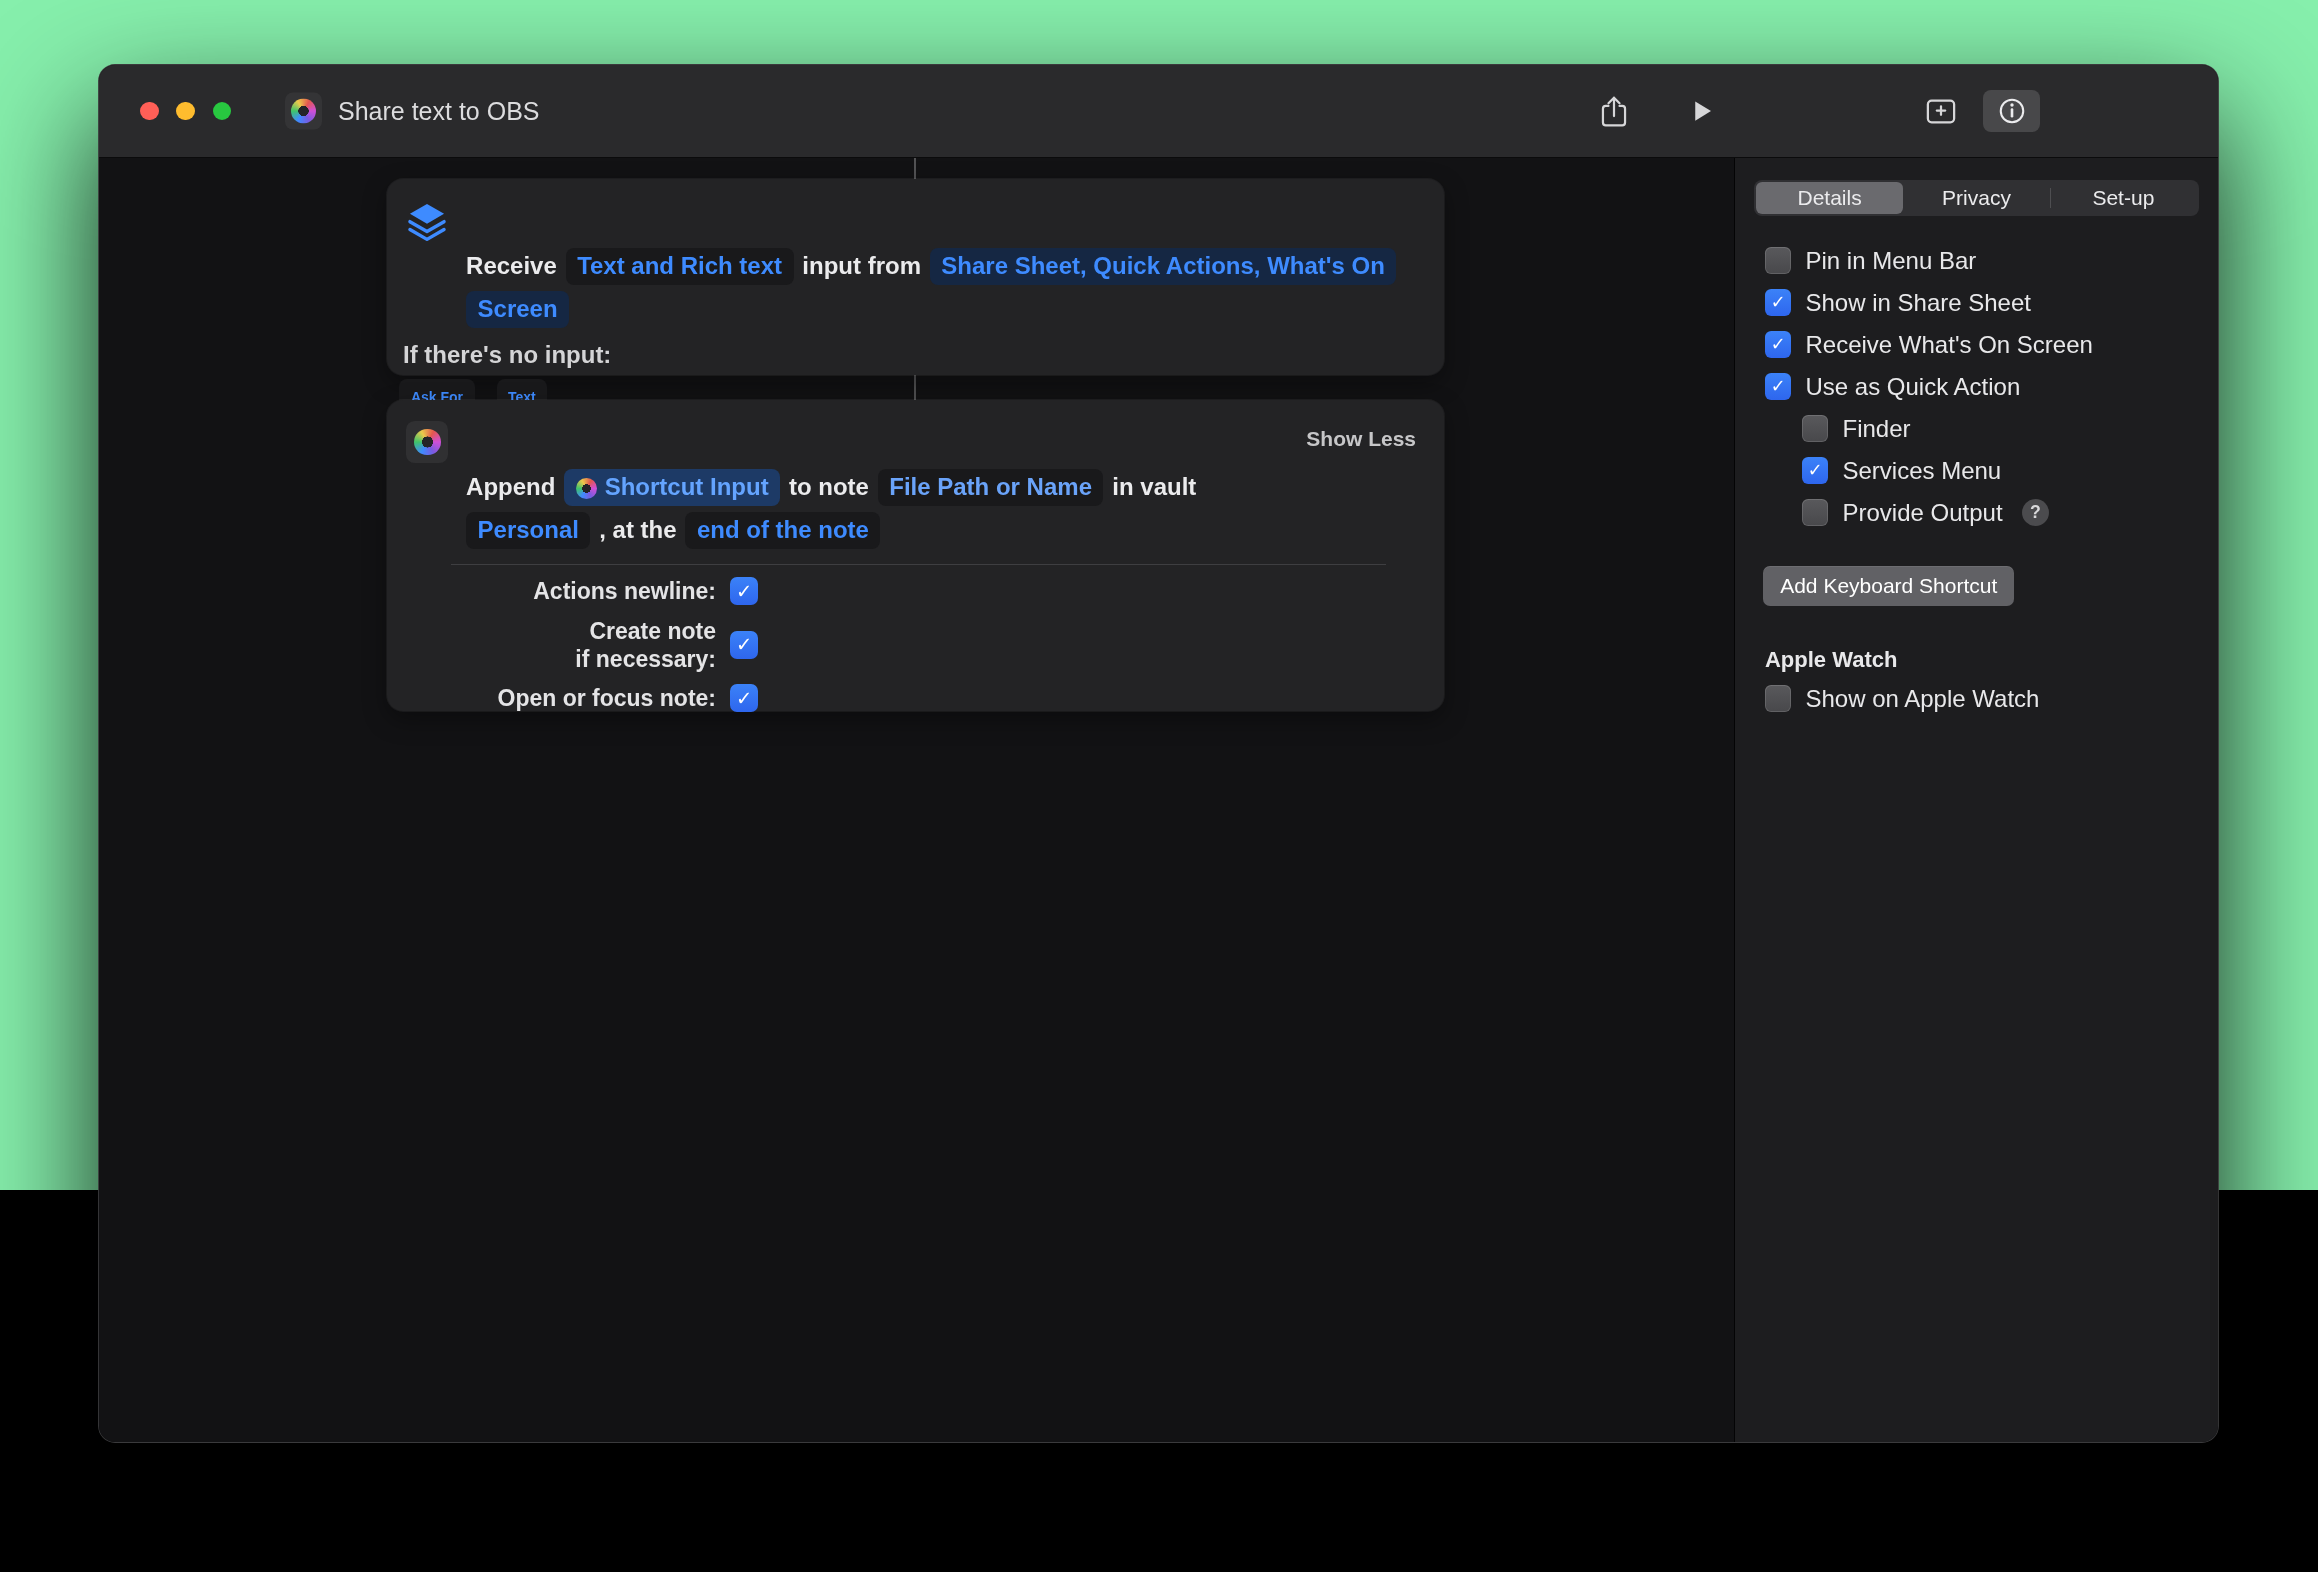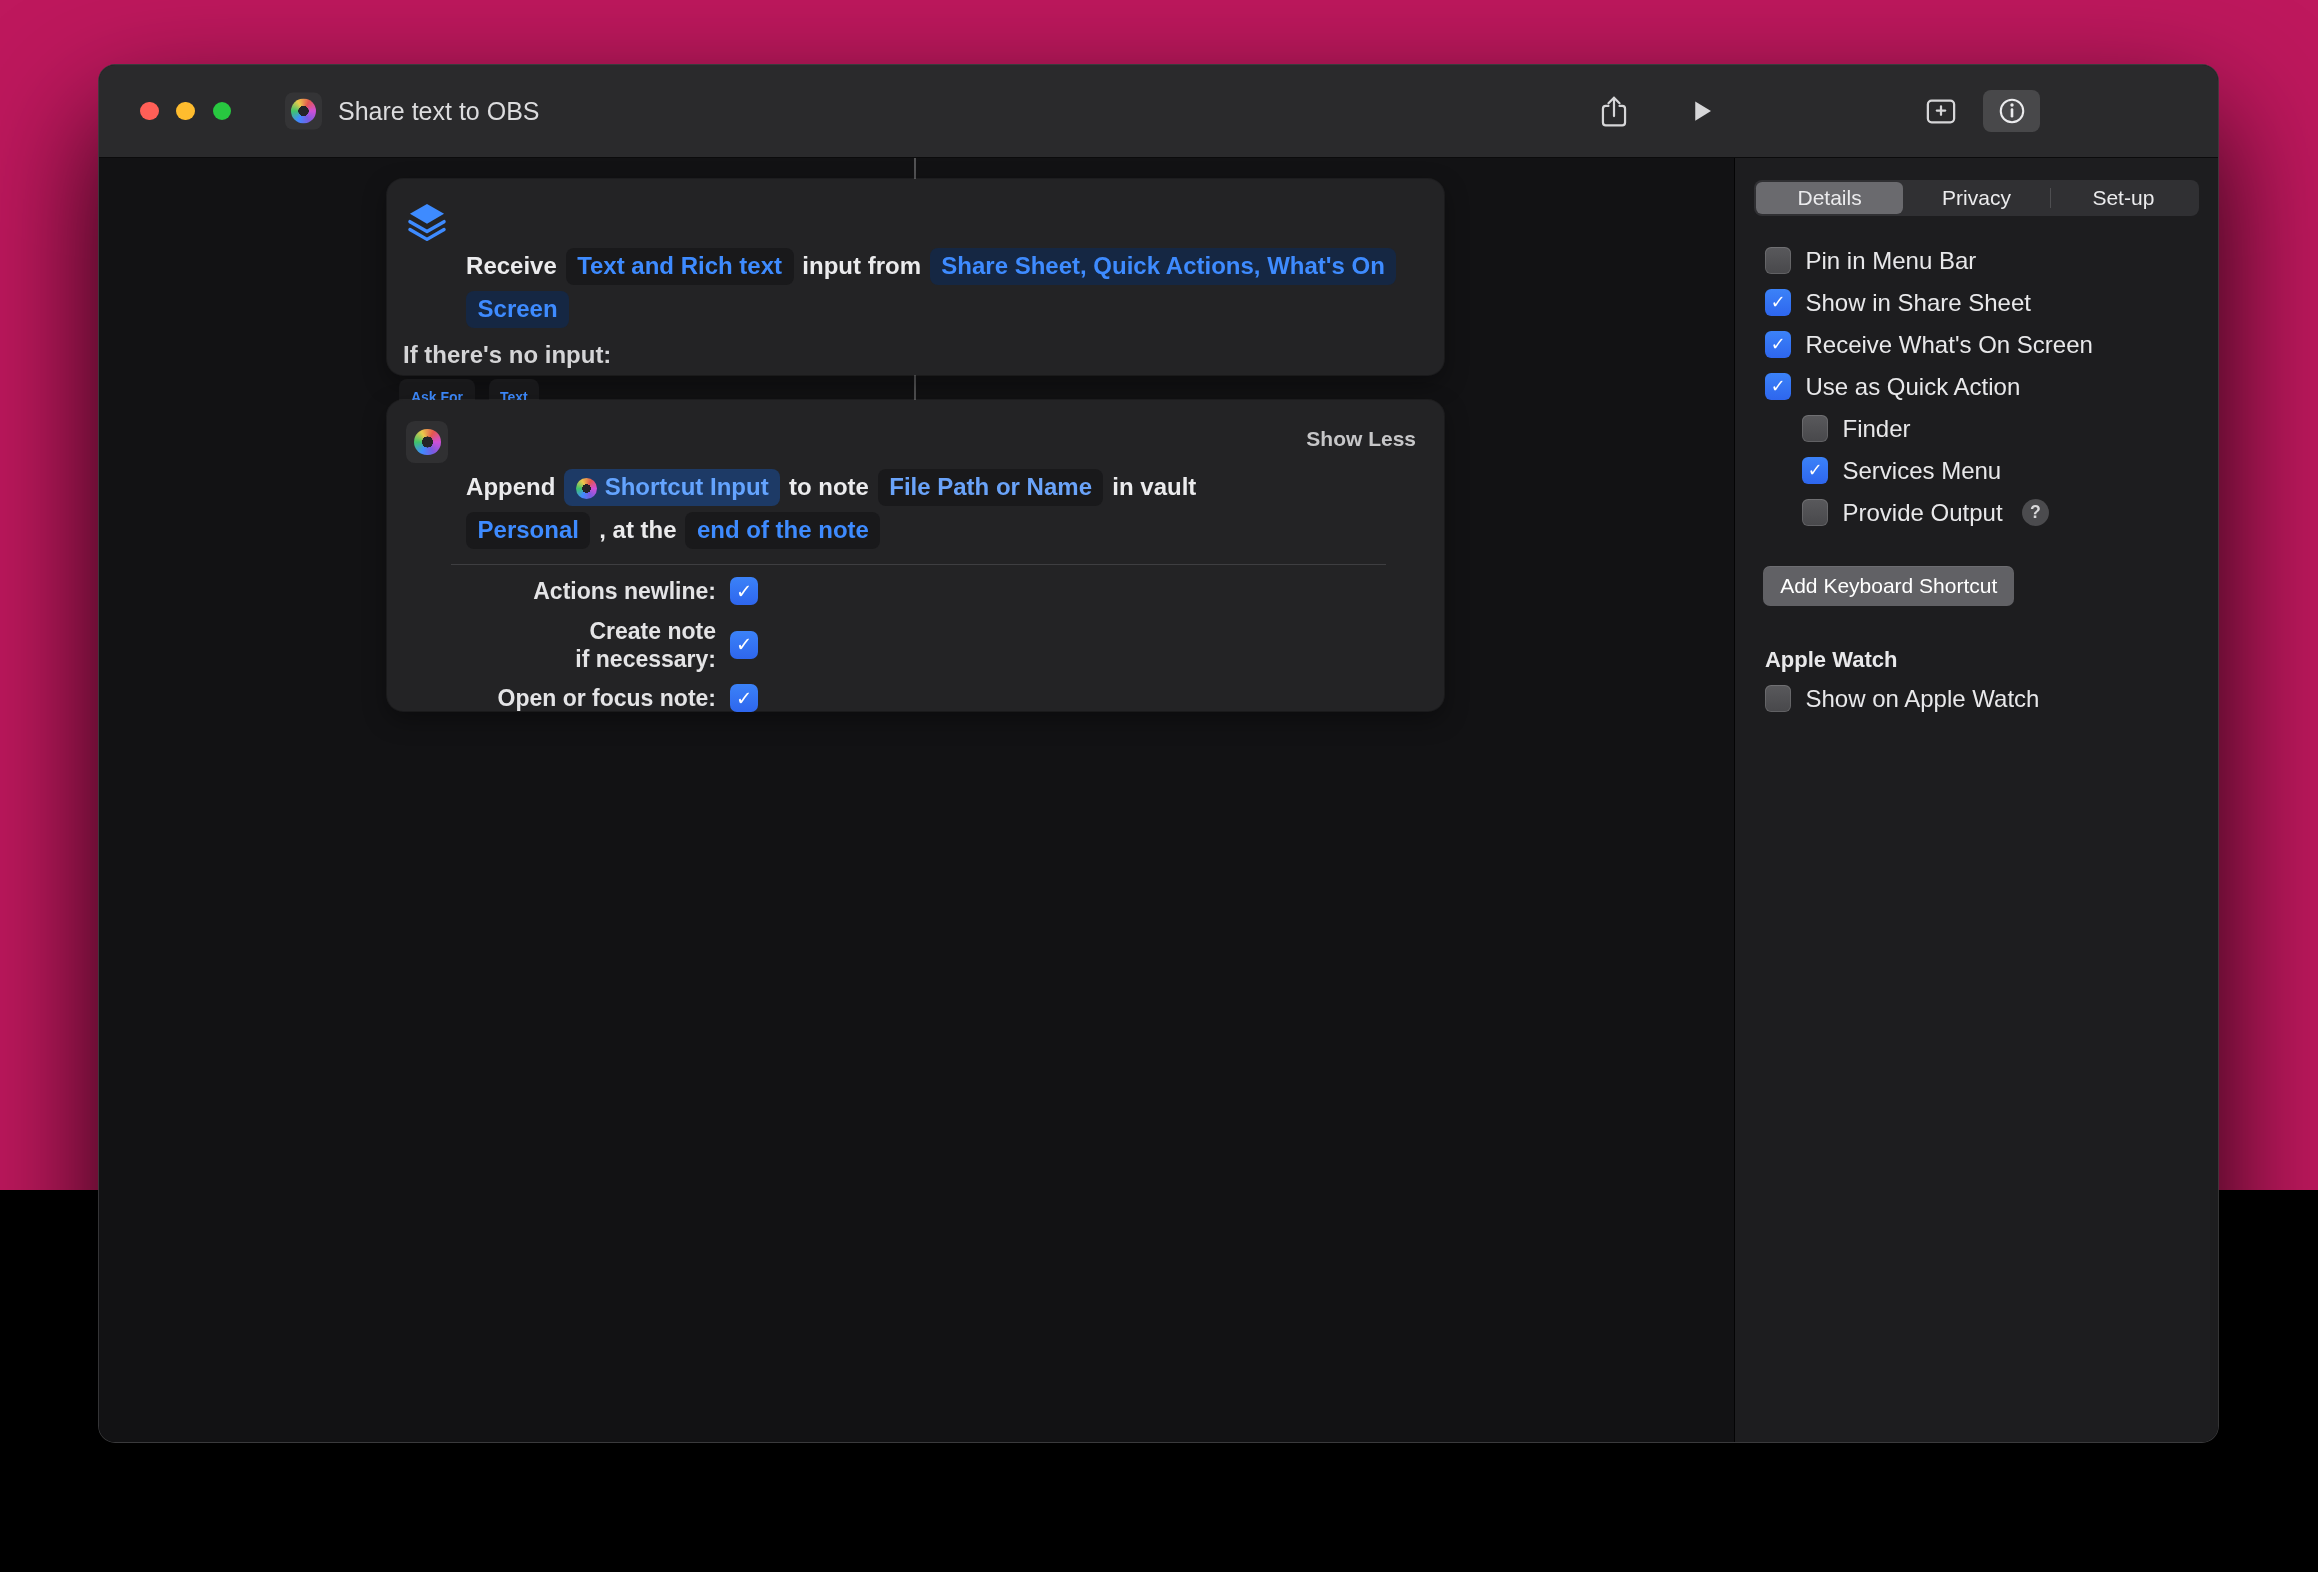--- a/index.html
+++ b/index.html
@@ -1,18 +1,18 @@
 <!DOCTYPE html>
 <html style="font-size:14px"><head>
 <meta charset="utf-8">
 <style>
   * { margin:0; padding:0; box-sizing:border-box; }
   html,body { width:2319px; height:1573px; background:#000; font-family:"Liberation Sans","DejaVu Sans",sans-serif; overflow:hidden; }
 
-  .screen { position:relative; width:2319px; height:1190px; background:#be185d; }
+  .screen { position:relative; width:2319px; height:1190px; background:#86efac; }
 
   .window {
     position:absolute; left:99px; top:65px; width:2119px; height:1377px;
     border-radius:16px; background:#121214; overflow:hidden;
     box-shadow: 0 0 0 0.9px #3a3a3c, 0 53px 124px rgba(0,0,0,.85);
     display:flex; flex-direction:column;
   }
 
   
   .titlebar { flex:none; height:93px; background:#2a2a2c; border-bottom:0.9px solid #0b0b0c; position:relative; }
@@ -65,21 +65,21 @@
 
   .pill { display:inline-block; padding:1.8px 11.5px; border-radius:8px; background:#19191b;
     color:#3e8bff; font-weight:600; line-height:34px; }
   .pill.hl   { background:#152743; }
   .pill.vari { background:#1d3a66; color:#64a4ff; }
   .pill.ph   { color:#6aa3f9; }
 
   .mini-gear { display:inline-block; width:21px; height:21px; vertical-align:-3.5px; margin-right:8px; }
 
   .no-input { margin:10.6px 0 0 16px; font-size:24px; font-weight:700; color:#d4d4d6; }
-  .ask-row  { margin:9.7px 0 0 12.4px; display:flex; gap:14px; }
+  .ask-row  { margin:9.7px 0 0 12.4px; display:flex; gap:22px; }
 
   .show-less { position:absolute; right:28px; top:26.5px; font-size:21px; font-weight:600; color:#c6c6c8; }
 
   .divider2 { margin:12.4px 58px 12.4px 64px; border-top:0.9px solid #3e3e41; }
 
   .params { display:flex; flex-direction:column; gap:11.5px; }
   .param-row { display:flex; align-items:center; }
   .param-label { width:329px; text-align:right; font-size:23px; font-weight:600; color:#e4e4e6;
     line-height:28px; white-space:pre-line; }
   .param-row .checkbox { margin-left:14px; }

